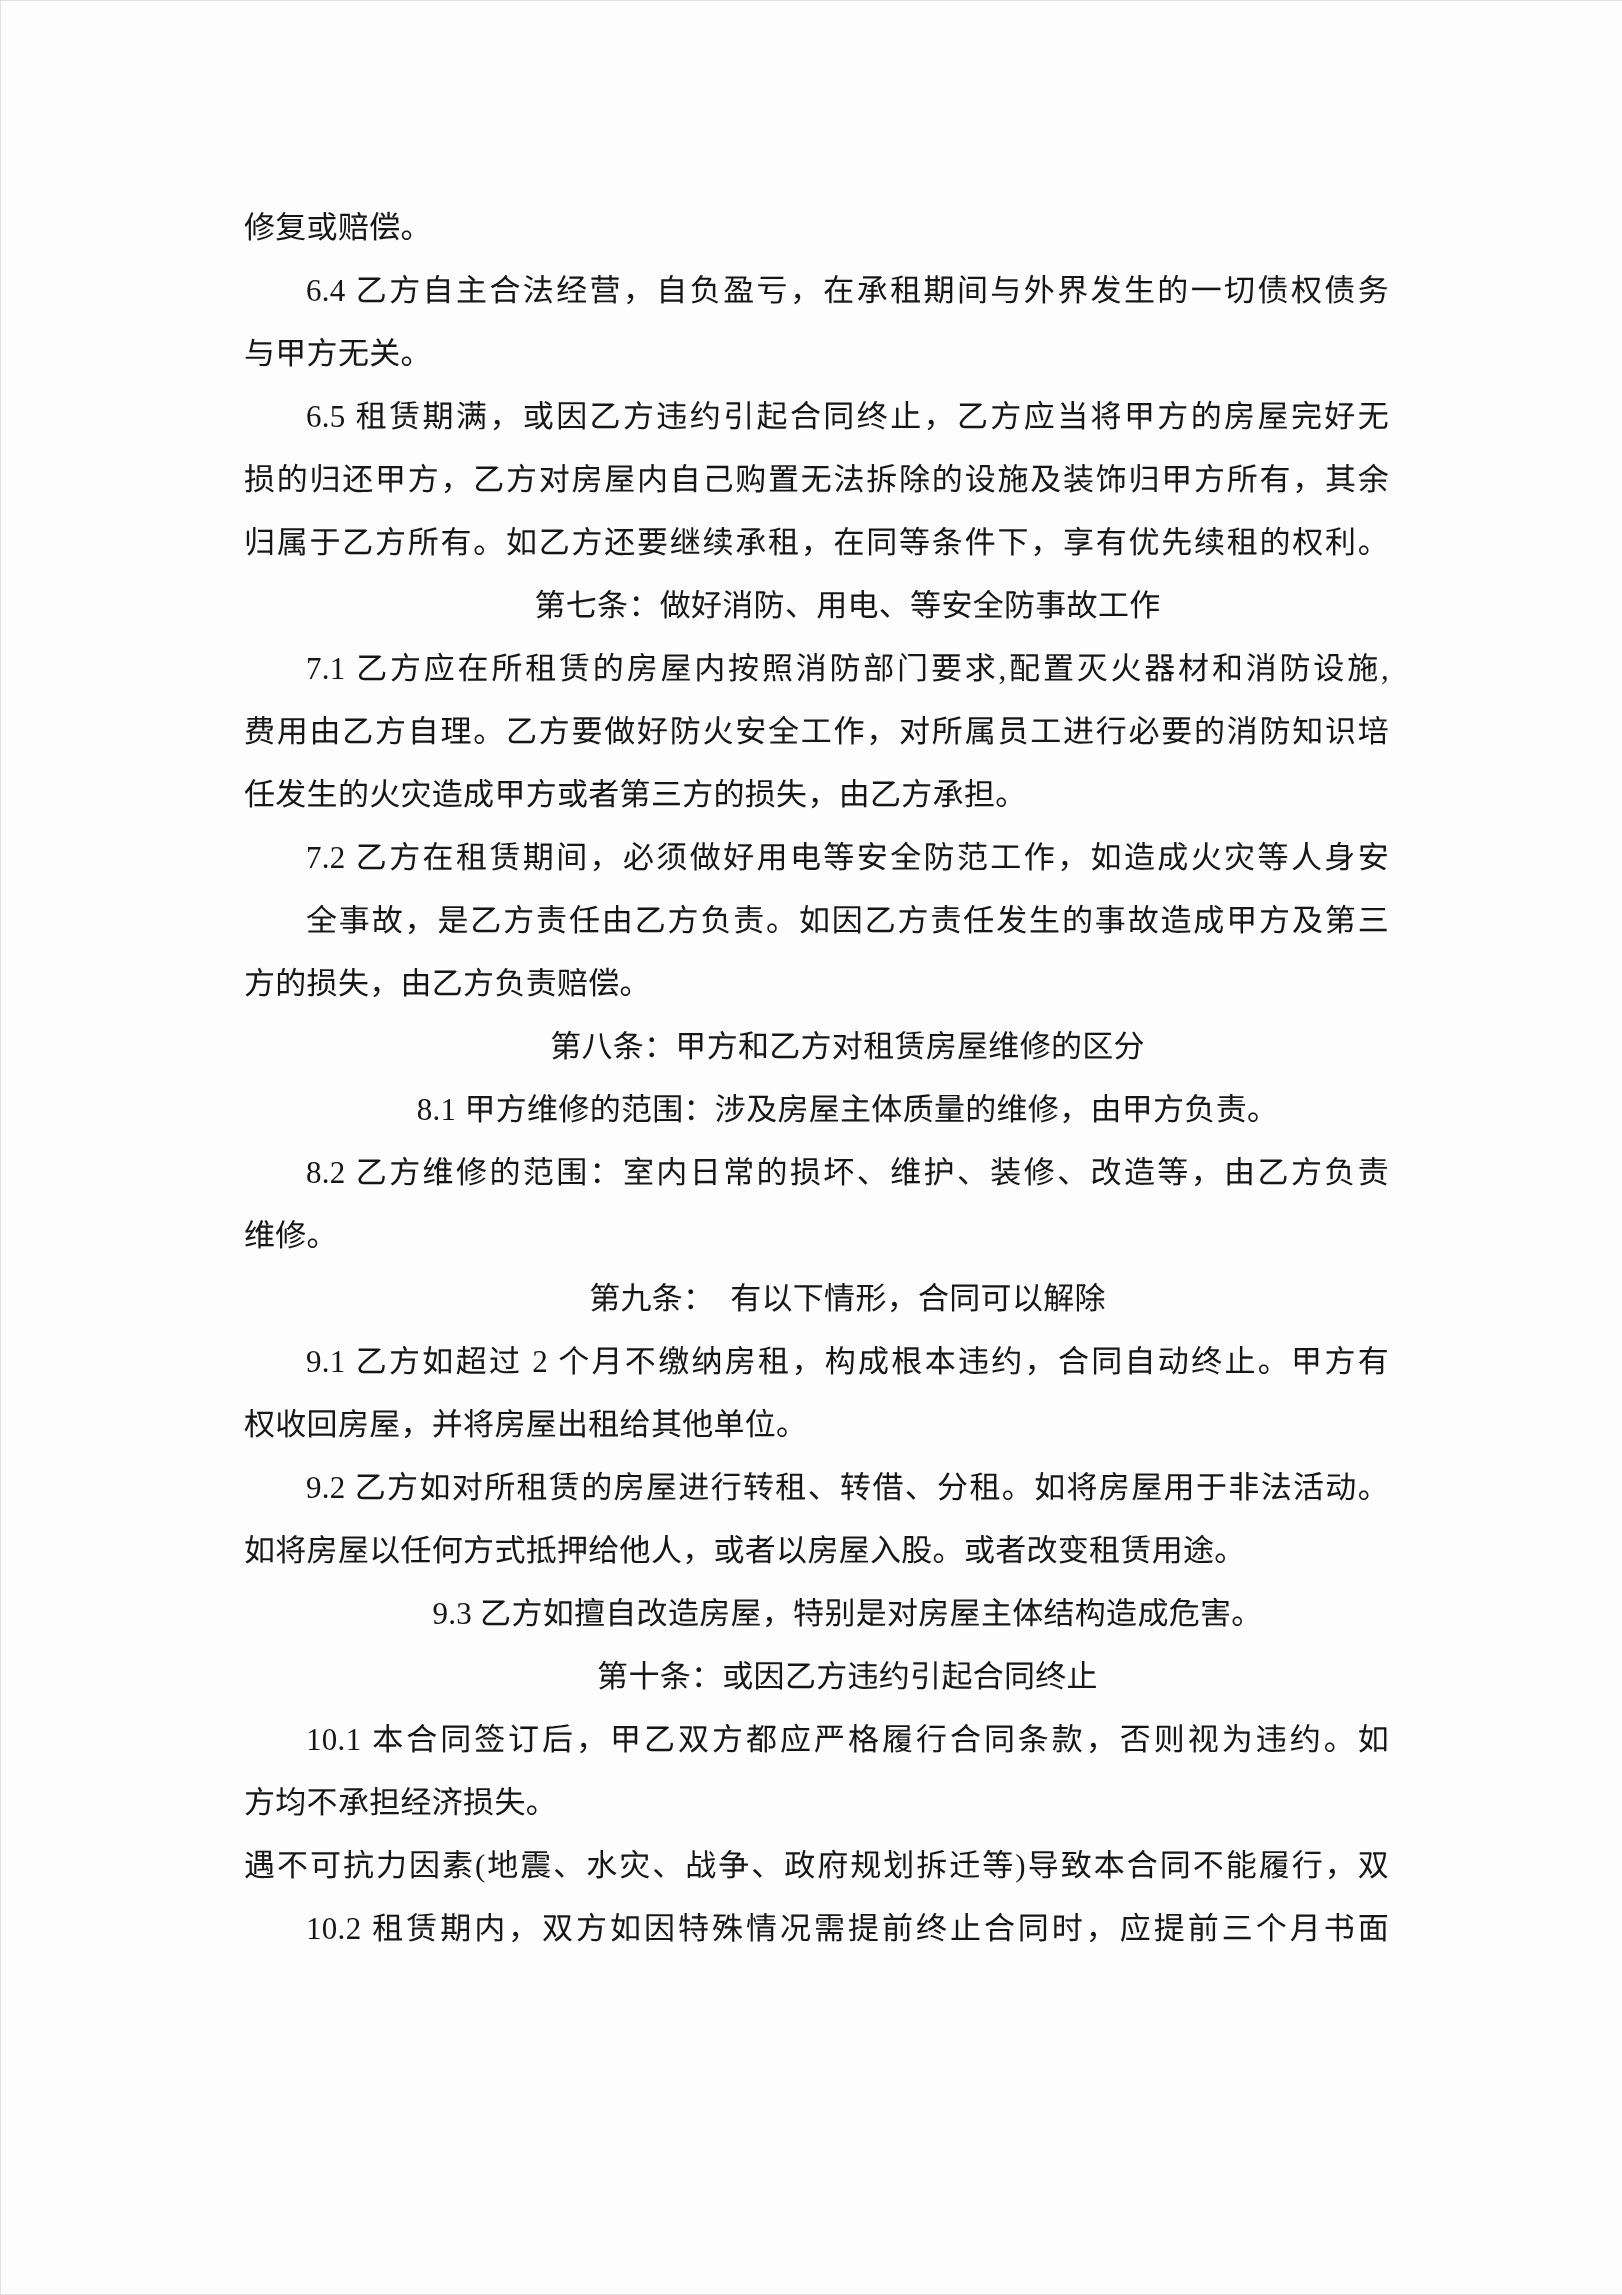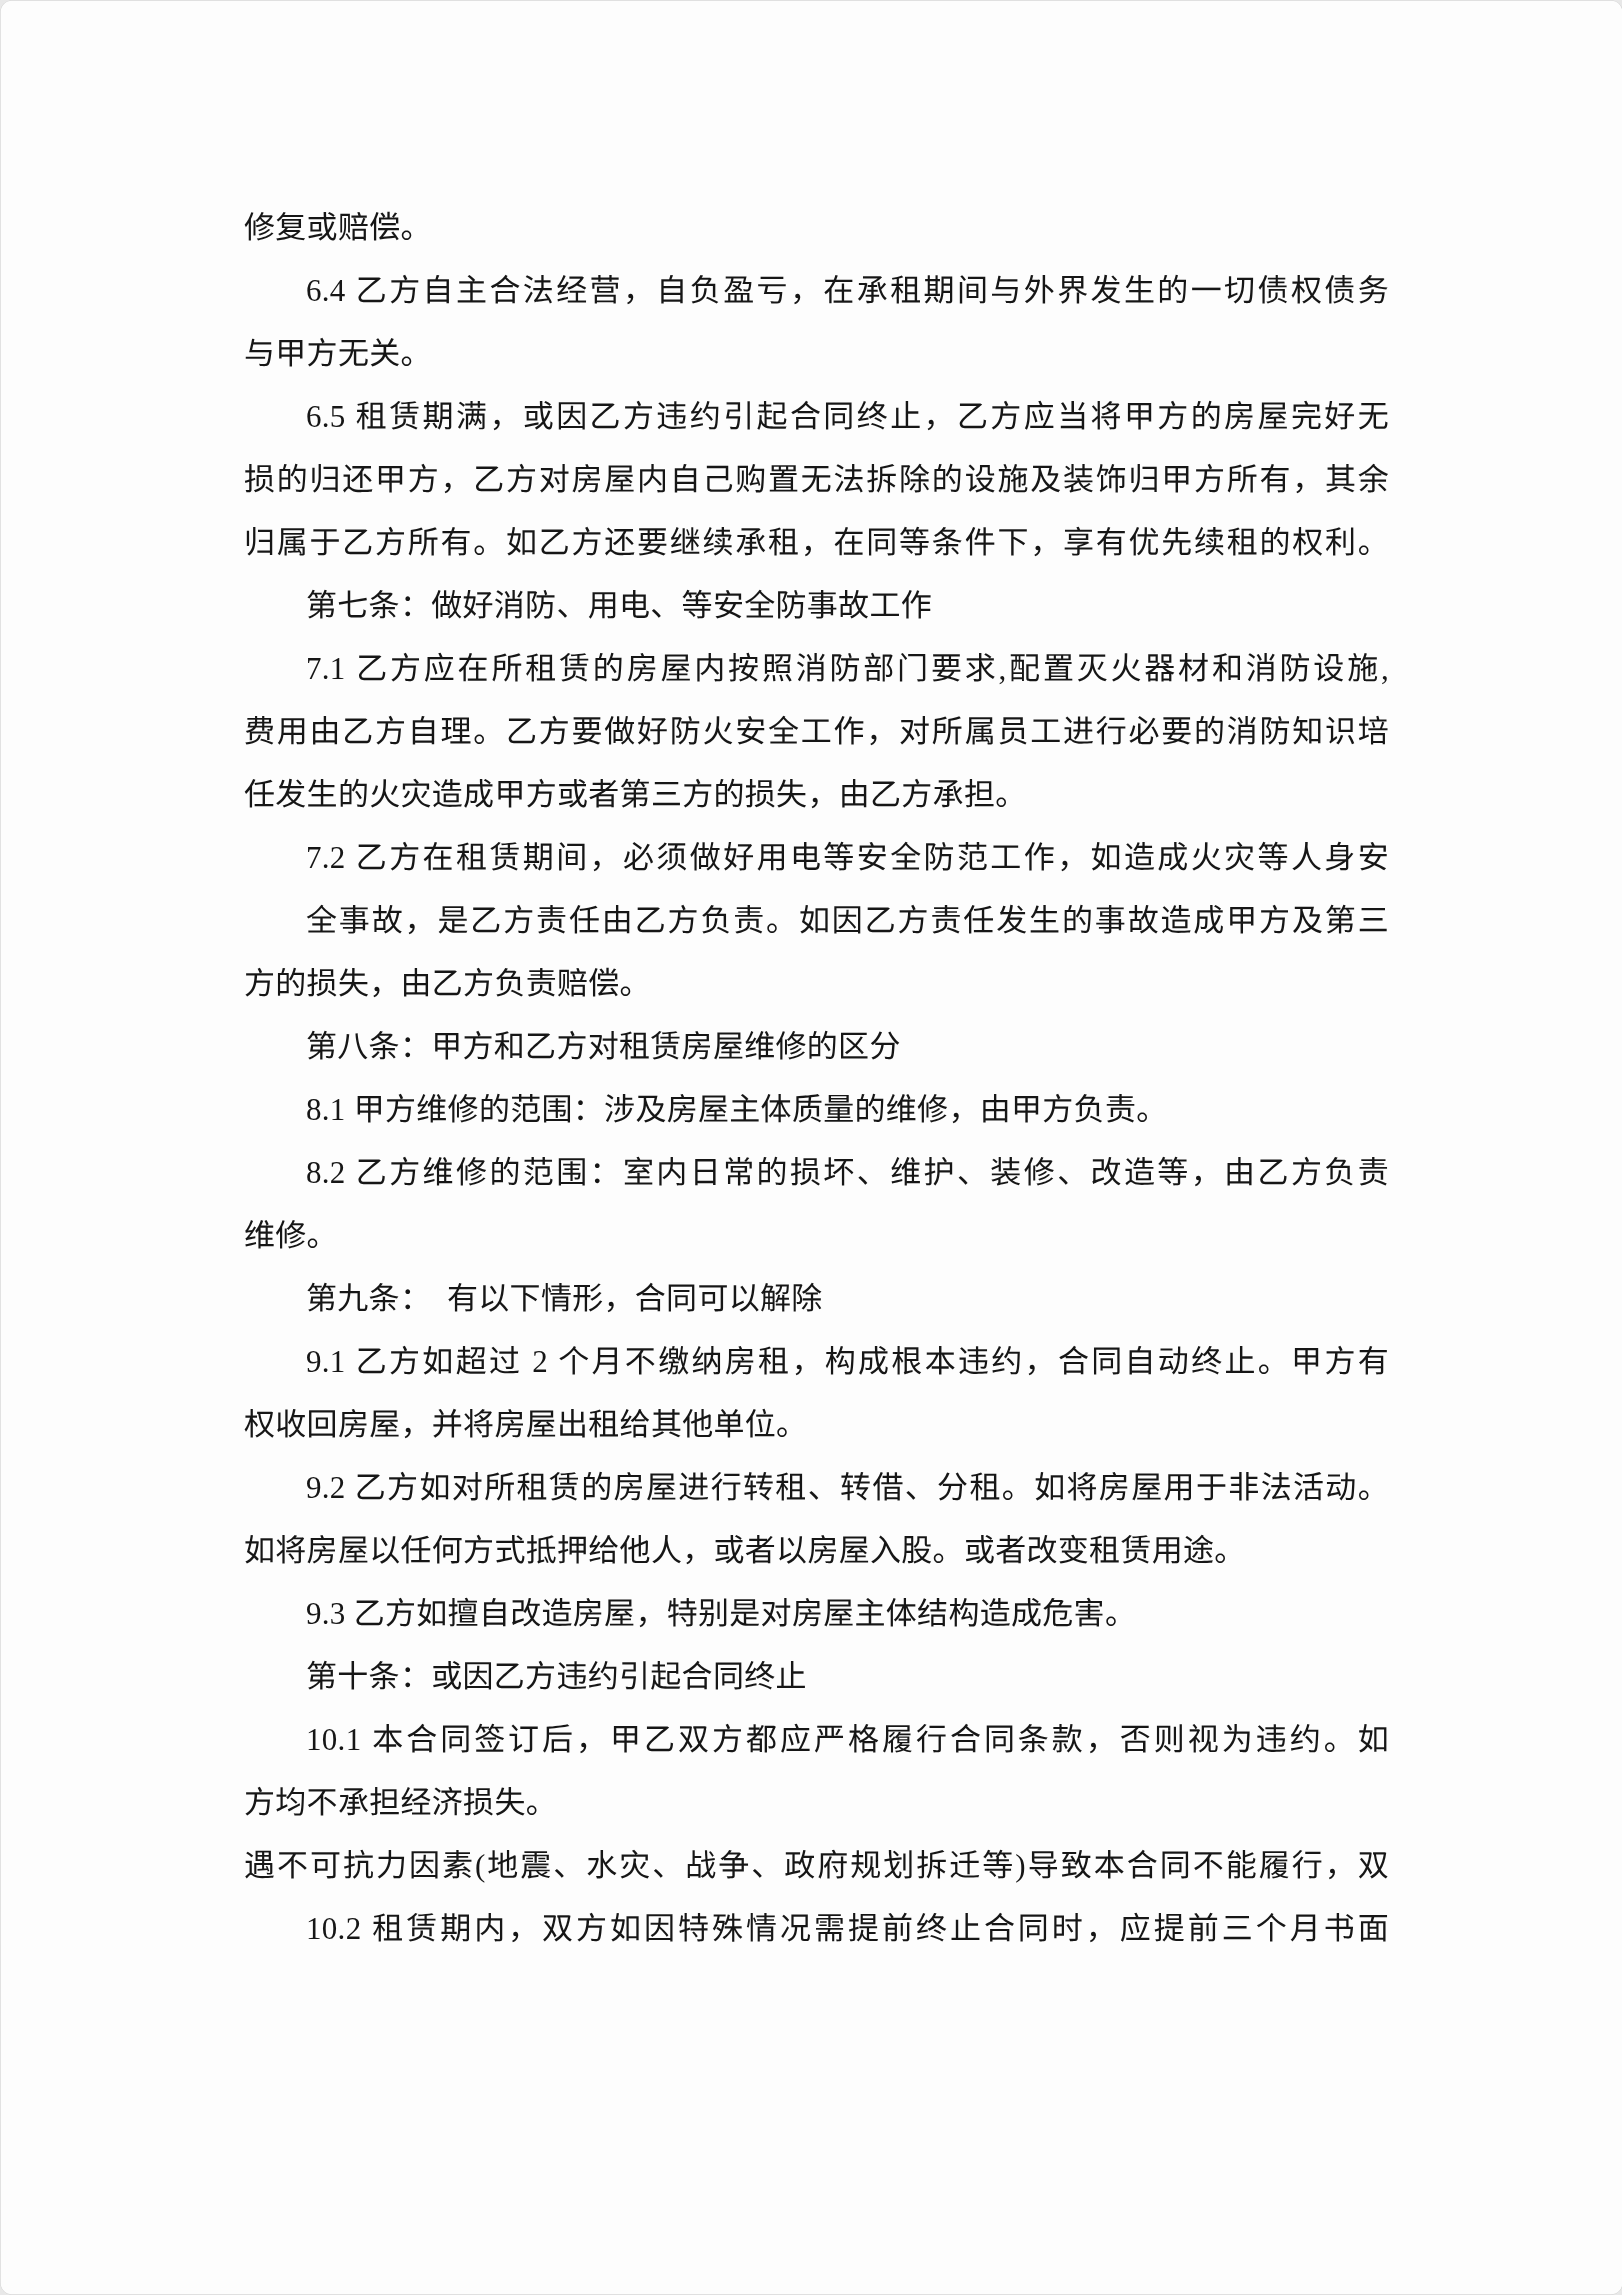--- a/index.html
+++ b/index.html
@@ -9,39 +9,39 @@
   }
   .page {
     position: relative;
     width: 1623px;
     height: 2295px;
     margin: 0 auto;
     background: #fdfdfd;
     box-shadow: inset 0 0 0 0.7px #d6d6d6;
     overflow: hidden;
     font-family: "Liberation Serif", "DejaVu Serif", serif;
-    border-radius: 12px;
   }
   .text-block {
     position: absolute;
     left: 244px;
     top: 196px;
     width: 1145px;
     font-size: 31px;
     line-height: 63px;
     color: #161616;
     letter-spacing: 0.3px;
   }
   .line {
     white-space: pre-wrap;
     text-align: left;
     min-height: 63px;
   }
   .line.indent {
     text-indent: 2em;
+    text-align: center;
   }
   .line.full {
     text-align: justify;
     text-align-last: justify;
   }
 </style>
 </head>
 <body>
 
 <div class="page">

